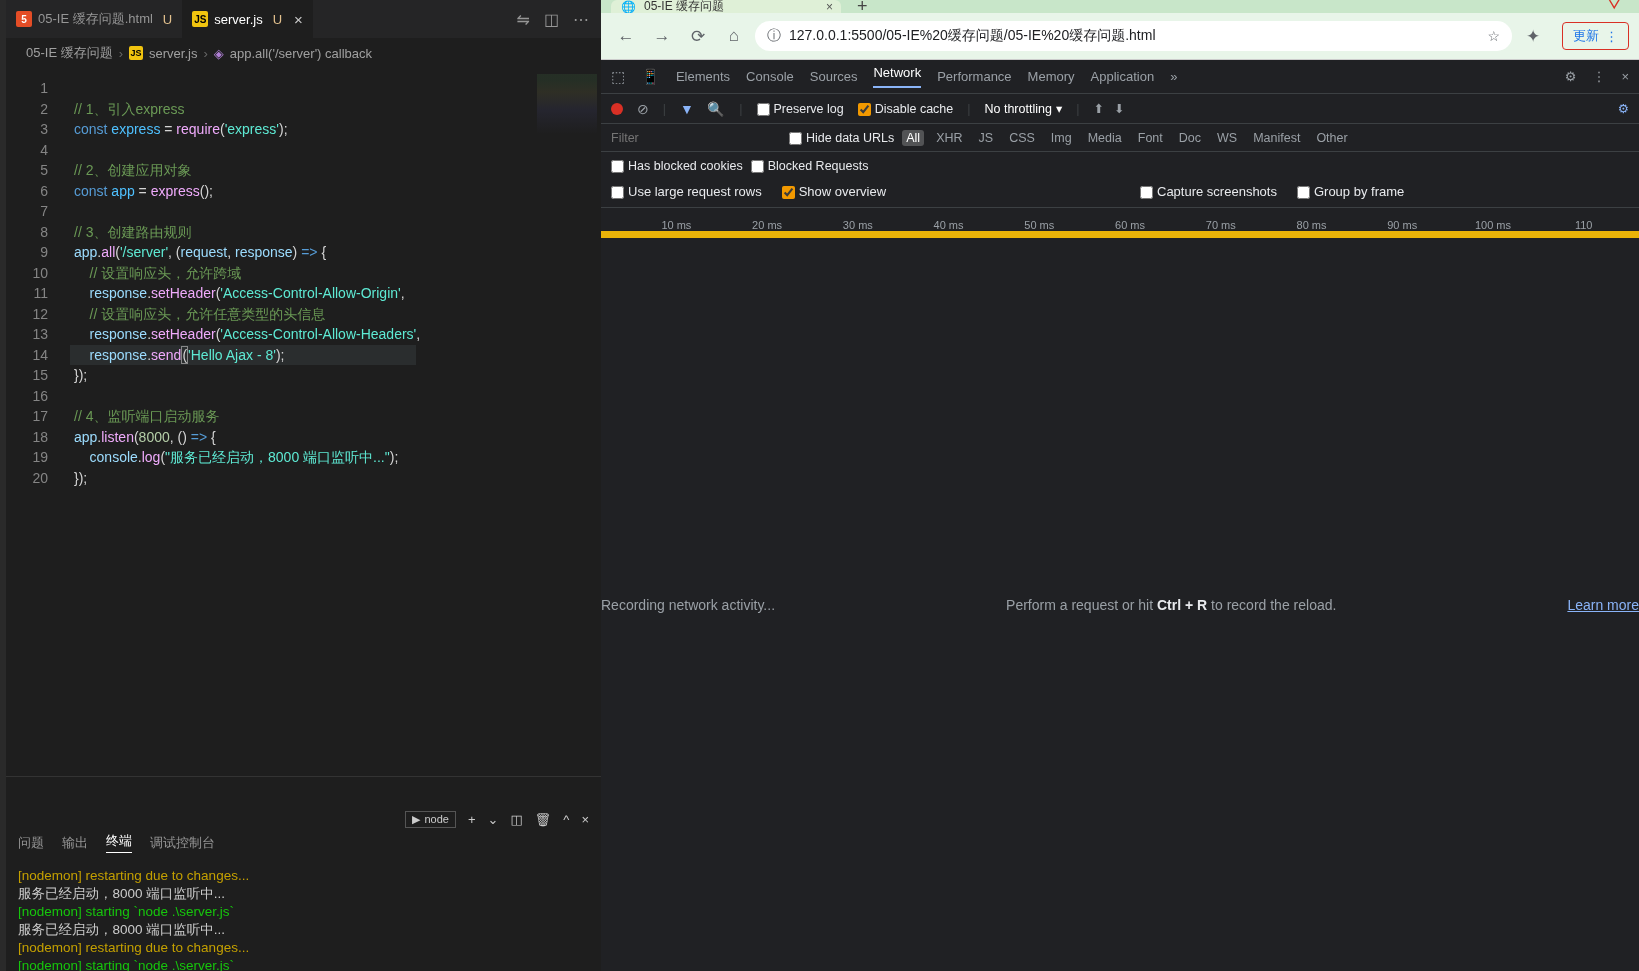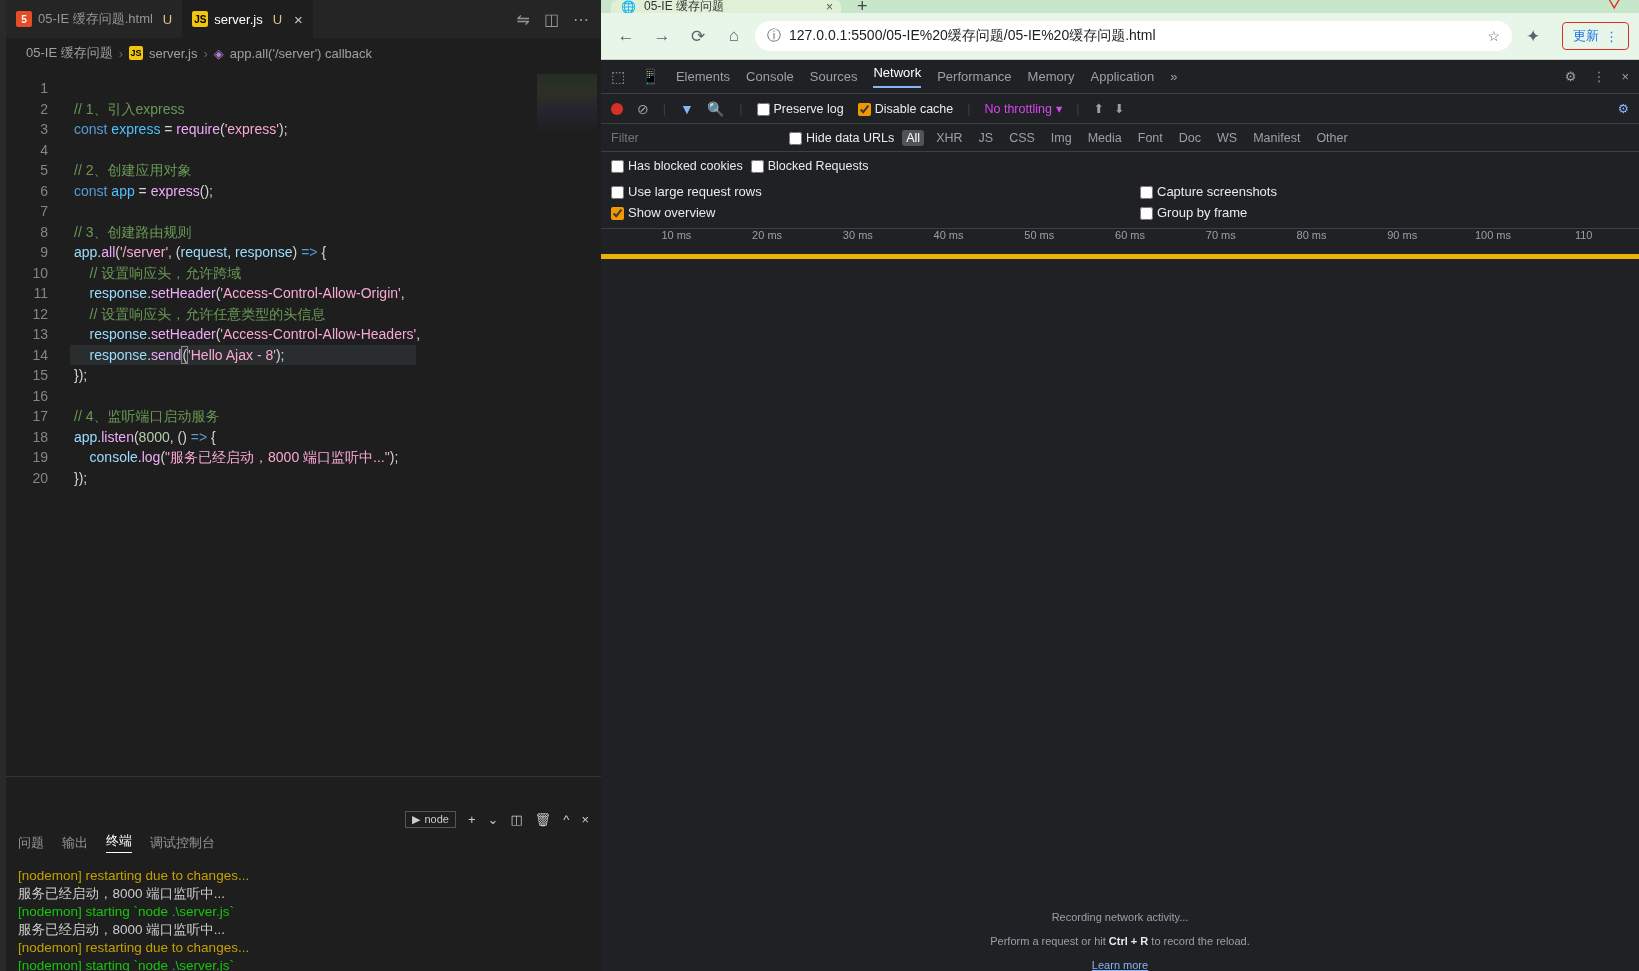--- a/index.html
+++ b/index.html
@@ -21,21 +21,21 @@
 .breadcrumb .sep { color: #666; }
 .bc-cube { color: #b180d7; }
 .editor { flex: 1; display: flex; font-family: Consolas, monospace; font-size: 14px; line-height: 20.5px; position: relative; overflow: hidden; }
 .gutter { width: 60px; text-align: right; color: #858585; padding: 10px 18px 10px 0; user-select: none; }
 .code { padding: 10px 0 10px 8px; white-space: pre; color: #d4d4d4; }
 .minimap { position: absolute; right: 4px; top: 6px; width: 60px; height: 60px; background: linear-gradient(#2a3a2a 10%, #3a3a2a 30%, #2a2a3a 60%, #1e1e1e); opacity: 0.6; }
 .c-cm { color: #6a9955; }
 .c-kw { color: #569cd6; }
 .c-id { color: #9cdcfe; }
 .c-fn { color: #f0abfc; }
-.c-st { color: #f9a8d4; }
+.c-st { color: #5eead4; }
 .c-call { color: #4fc1ff; }
 .code .line-hl { background: #2a2d2e; display: inline-block; width: 100%; margin-left:-4px; padding-left:4px; }
 .bracket-match { border: 1px solid #888; }
 
 .terminal-panel { height: 195px; border-top: 1px solid #333; background: #1e1e1e; display: flex; flex-direction: column; }
 .term-tabs { display: flex; align-items: center; padding: 8px 12px; gap: 18px; font-size: 13px; color: #969696; }
 .term-tab { cursor: pointer; margin-top: 47px; }
 .term-tab.active { color: #fff; border-bottom: 1px solid #fff; padding-bottom: 2px; }
 .term-right { margin-left: auto; display: flex; align-items: center; gap: 12px; color: #ccc; }
 .term-right .node-lbl { border: 1px solid #555; padding: 1px 6px; font-size: 11px; display: flex; align-items: center; gap: 4px; }
@@ -68,32 +68,32 @@
 .dt-main-tabs { height: 34px; gap: 16px; }
 .dt-main-tabs span { color: #9aa0a6; cursor: pointer; }
 .dt-main-tabs .active { color: #fff; border-bottom: 2px solid #8ab4f8; padding-bottom: 6px; }
 .dt-main-tabs .grow { flex: 1; }
 .dt-sel { font-size: 15px; }
 .dt-subbar { height: 30px; gap: 14px; font-size: 12.5px; }
 .rec-dot { width: 12px; height: 12px; background: #d93025; border-radius: 50%; }
 .clear-ico, .filter-ico, .search-ico { color: #9aa0a6; font-size: 14px; }
 .chk { display: flex; align-items: flex-end; gap: 4px; }
 .chk input { accent-color: #f29900; }
-.throttle { display: flex; align-items: center; gap: 4px; color: #d946ef; }
+.throttle { display: flex; align-items: center; gap: 4px; color: #ffffff; }
 .upd-arrows { display: flex; gap: 10px; color: #9aa0a6; }
 .dt-filter-row { height: 28px; gap: 8px; font-size: 12.5px; flex-wrap: wrap; }
 .filter-input { background: transparent; border: none; color: #9aa0a6; width: 170px; outline: none; font-size: 12.5px; }
 .type-chip { color: #9aa0a6; padding: 1px 4px; cursor: pointer; }
 .type-chip.active { background: #525355; color: #fff; border-radius: 3px; }
 .dt-opts-row { display: flex; padding: 4px 10px 8px; gap: 40px; font-size: 13px; border-bottom: 1px solid #3c4043; flex-wrap: wrap; }
-.opt-col { display: flex; flex-direction: column; gap: 6px; flex: 1; }
-.timeline { height: 30px; display: flex; align-items: flex-start; padding: 0 10px; border-bottom: 5px solid #eab308; font-size: 11px; color: #9aa0a6; }
+.opt-col { display: flex; flex-direction: row; gap: 20px; flex: 1; }
+.timeline { height: 30px; display: flex; align-items: flex-end; padding: 0 10px; border-bottom: 7px solid #eab308; font-size: 11px; color: #9aa0a6; }
 .timeline span { flex: 1; text-align: center; }
 .timeline span:first-child { flex: 0 0 20px; }
-.dt-empty { flex: 1; display: flex; flex-direction: column; align-items: center; justify-content: flex-end; gap: 12px; color: #9aa0a6; font-size: 11px; }
+.dt-empty { flex: 1; display: flex; align-items: center; justify-content: space-between; gap: 12px; color: #9aa0a6; font-size: 14px; }
 .dt-empty .kbd { color: #e8eaed; font-weight: bold; }
 .dt-empty a { color: #8ab4f8; text-decoration: underline; }
 .warn-badge { color:#d93025; font-size:16px; }
 </style>
 </head>
 <body>
 
 <div class="root">
 
   <div class="vscode">

